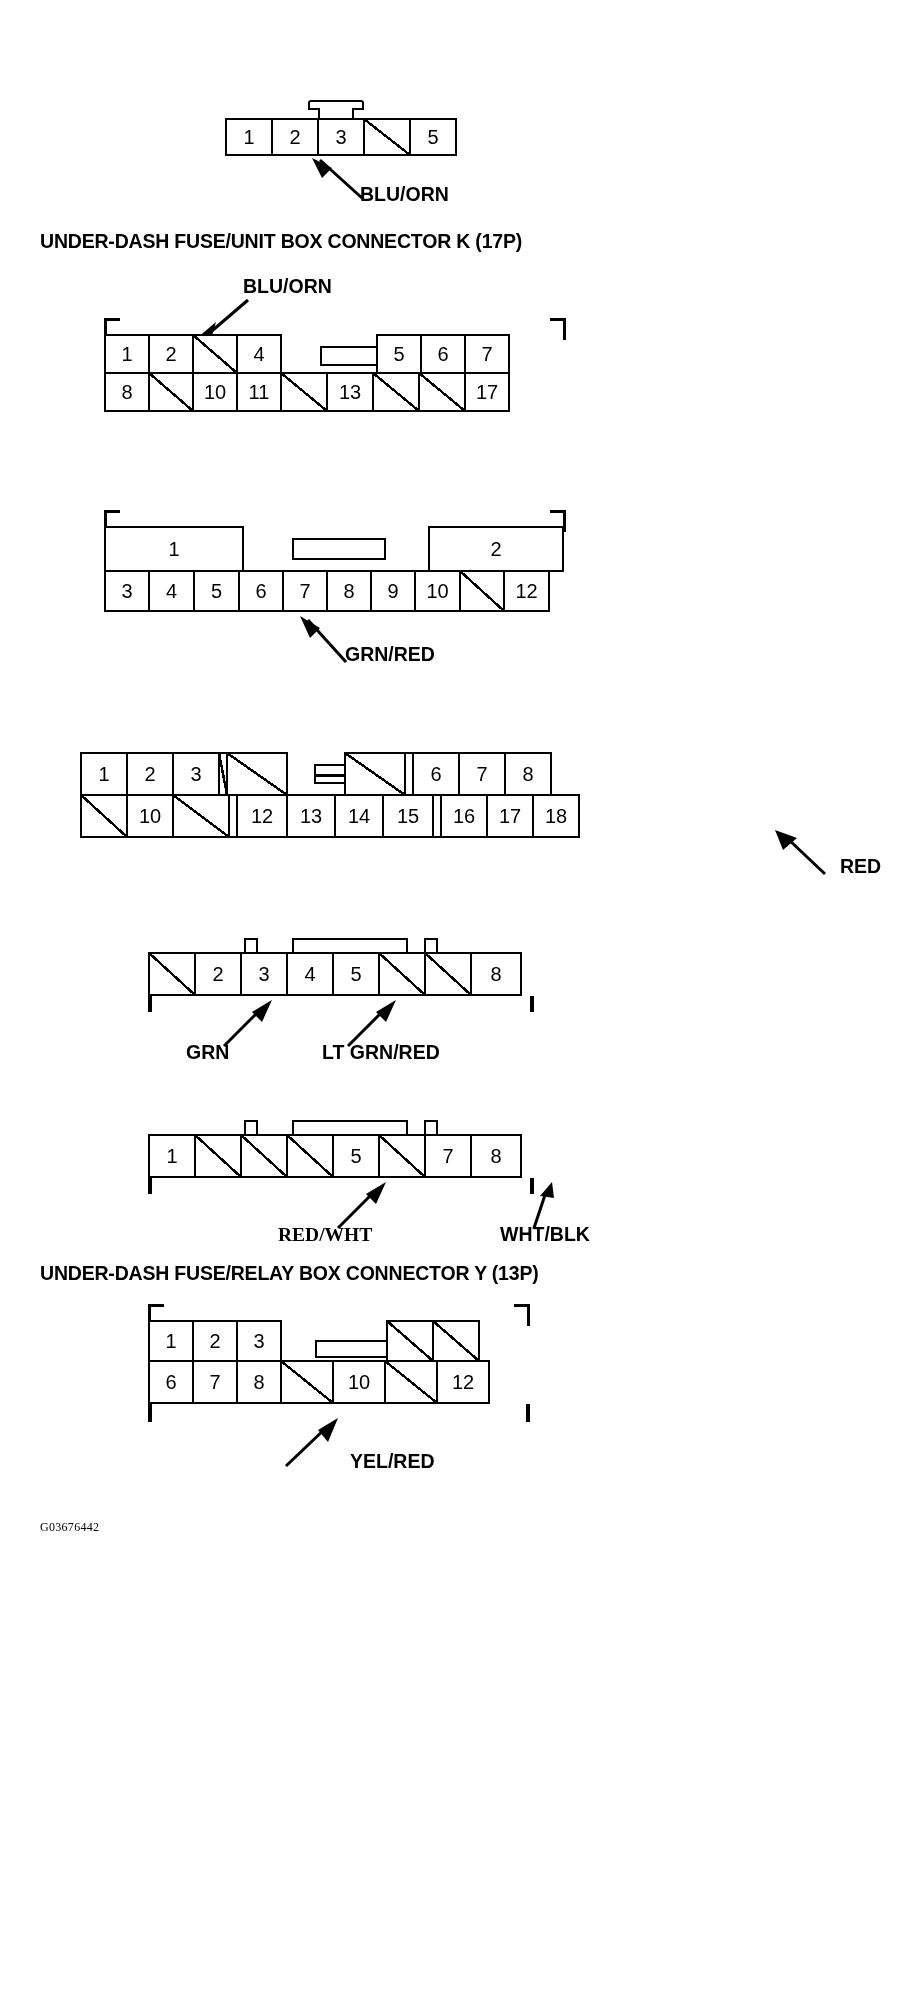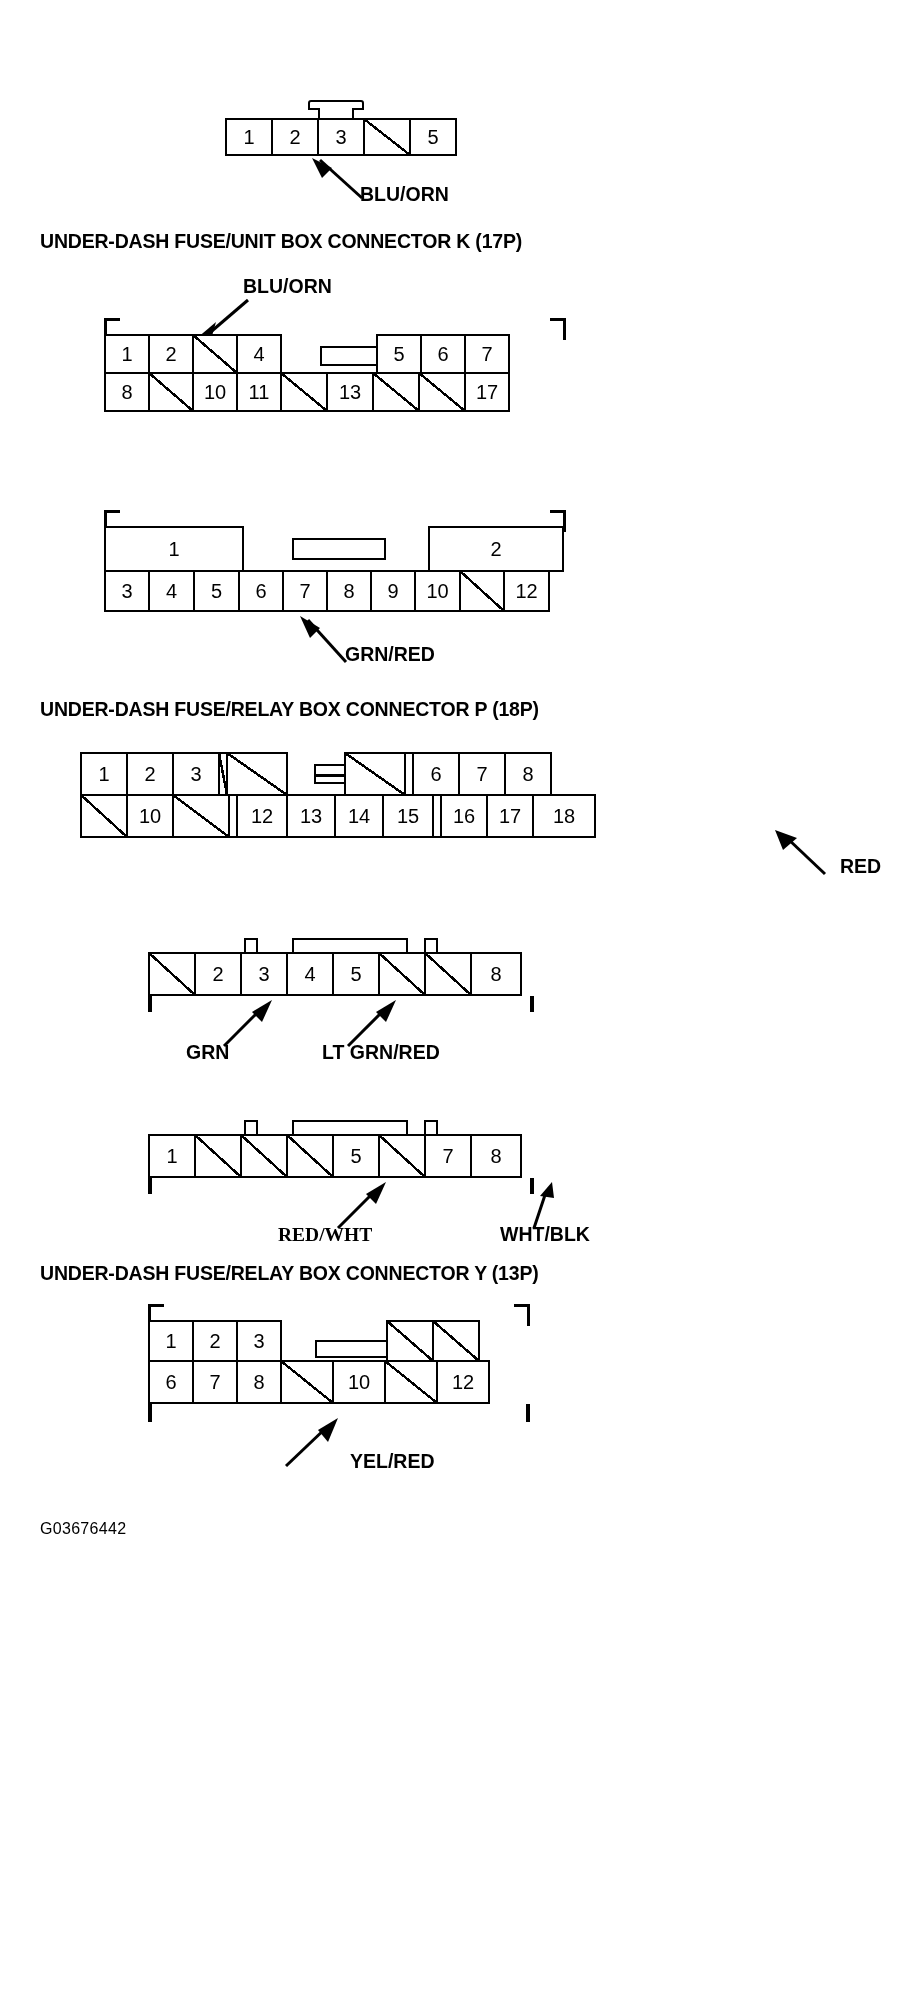--- a/index.html
+++ b/index.html
@@ -97,22 +97,22 @@
     white-space: nowrap;
     line-height: 1;
   }
   .arrow {
     position: absolute;
     overflow: visible;
   }
 
   .footer-code {
     position: absolute;
-    font-size: 16px;
-    font-family: Liberation Sans, sans-serif;
+    font-size: 12px;
+    font-family: Liberation Serif, serif;
     letter-spacing: 0.3px;
   }
 </style>
 </head>
 <body>
 
 <div class="page">
 
 
   <div class="conn" style="left:225px; top:100px;">
@@ -202,21 +202,20 @@
       <div class="cell" style="width:47px;height:42px;">12</div>
     </div>
   </div>
 
   <svg class="arrow" style="left:300px; top:616px; width:70px; height:52px;" viewBox="0 0 70 52">
     <line x1="8" y1="4" x2="46" y2="46" stroke="#000" stroke-width="3"></line>
     <polygon points="0,0 20,12 10,22" fill="#000"></polygon>
   </svg>
   <div class="wirelabel" style="left:345px; top:645px;">GRN/RED</div>
 
-  <div class="heading" style="left:40px; top:700px;">UNDER-DASH FUSE/RELAY BOX CONNECTOR P (18P)</div>
 
   <div class="conn" style="left:80px; top:742px;">
     <div class="tab" style="left:234px; top:22px; width:52px; height:20px;"></div>
     <div class="shellline" style="left:234px; top:32px; width:52px; height:2.5px;"></div>
 
     <div class="row" style="margin-top:12px;">
       <div class="cell" style="width:48px;height:44px;">1</div>
       <div class="cell" style="width:48px;height:44px;">2</div>
       <div class="cell" style="width:48px;height:44px;">3</div>
       <div class="cell blank" style="width:10px;height:44px;"></div>
@@ -233,21 +232,21 @@
       <div class="cell" style="width:48px;height:44px;">10</div>
       <div class="cell blank" style="width:58px;height:44px;"></div>
       <div class="cell" style="width:10px;height:44px;"></div>
       <div class="cell" style="width:52px;height:44px;">12</div>
       <div class="cell" style="width:50px;height:44px;">13</div>
       <div class="cell" style="width:50px;height:44px;">14</div>
       <div class="cell" style="width:52px;height:44px;">15</div>
       <div class="cell" style="width:10px;height:44px;"></div>
       <div class="cell" style="width:48px;height:44px;">16</div>
       <div class="cell" style="width:48px;height:44px;">17</div>
-      <div class="cell" style="width:64px;height:44px;">18</div>
+      <div class="cell" style="width:48px;height:44px;">18</div>
     </div>
   </div>
 
   <svg class="arrow" style="left:775px; top:830px; width:66px; height:50px;" viewBox="0 0 66 50">
     <line x1="50" y1="44" x2="12" y2="8" stroke="#000" stroke-width="3"></line>
     <polygon points="0,0 22,8 8,20" fill="#000"></polygon>
   </svg>
   <div class="wirelabel" style="left:840px; top:857px;">RED</div>
 
 

